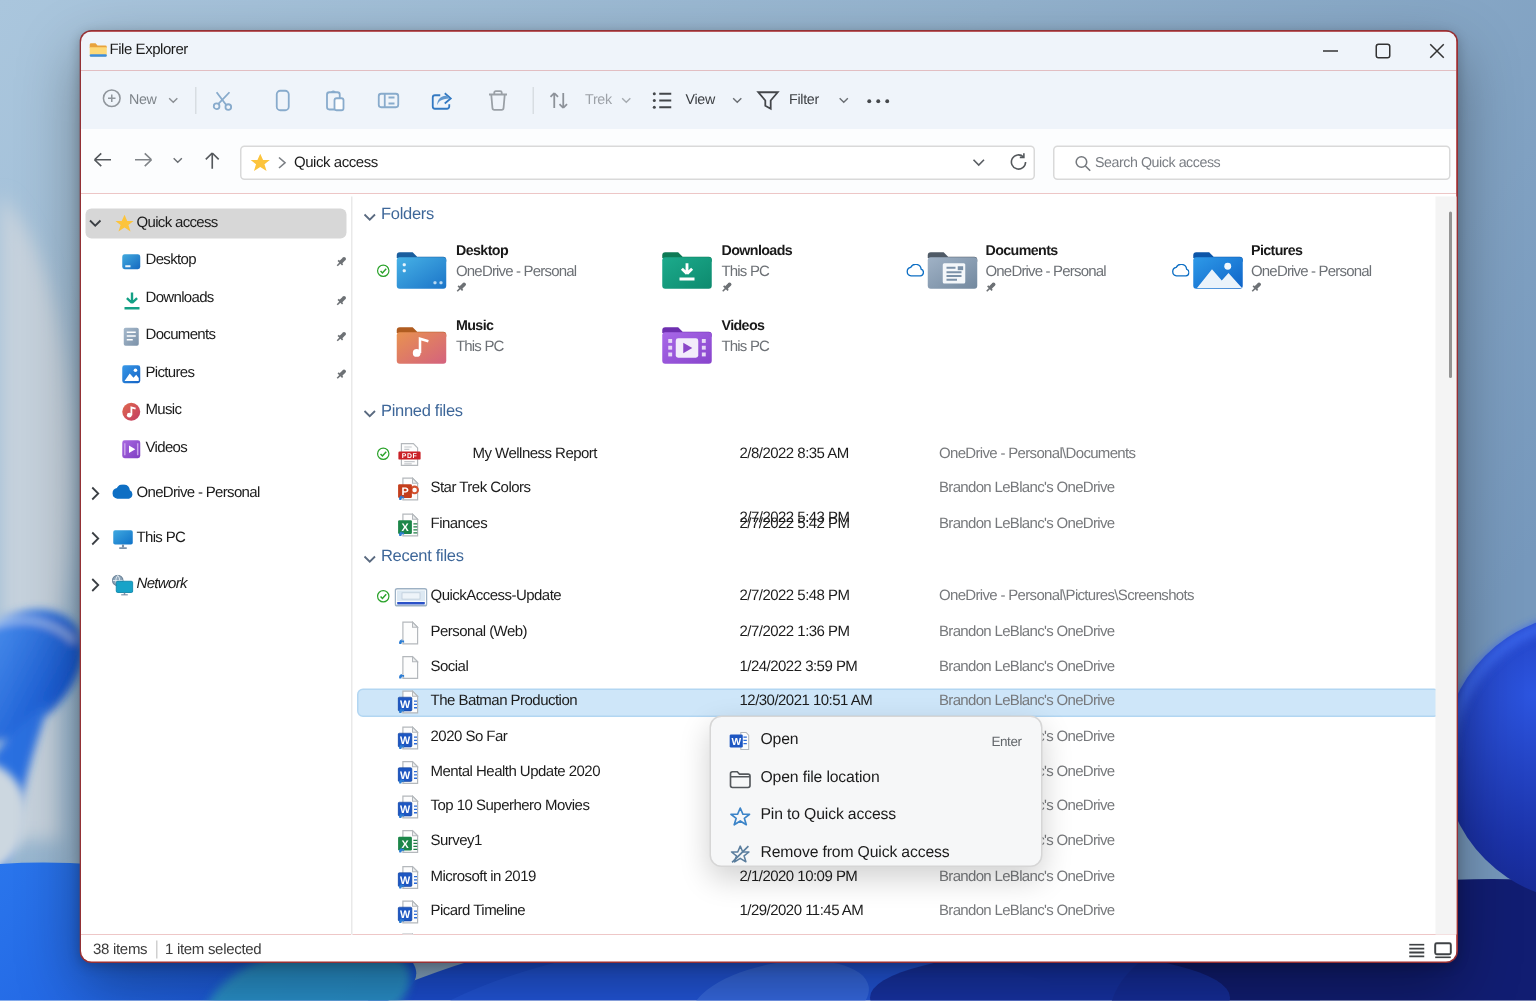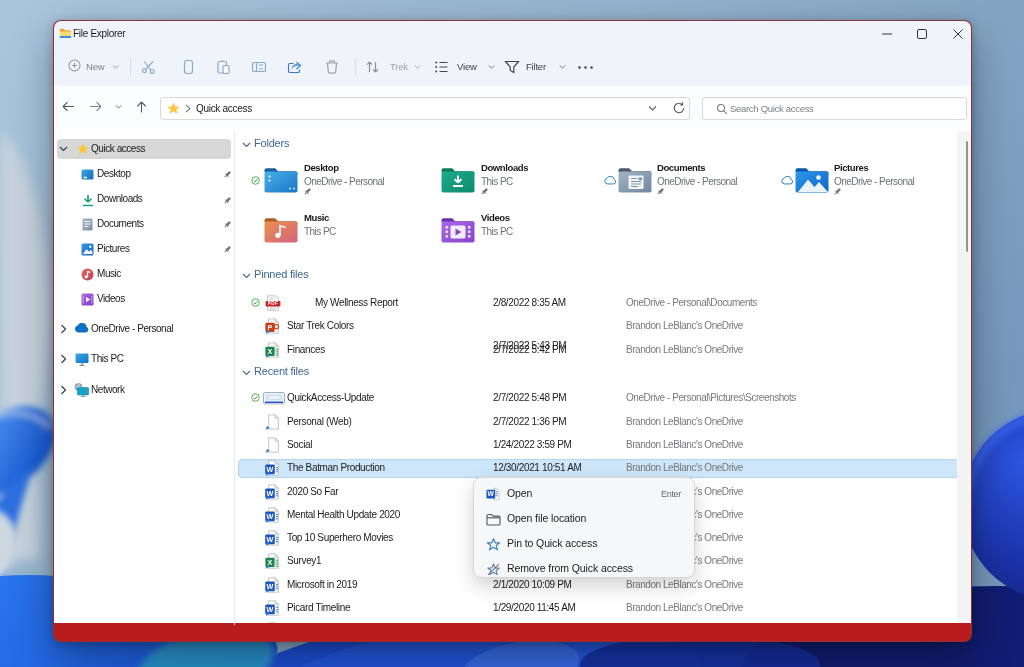--- a/index.html
+++ b/index.html
@@ -335,21 +335,21 @@
         <path d="M1.5,1 L5.5,5 L1.5,9" fill="none" stroke="#3b3f44" stroke-width="1.2"></path>
       </svg>
   <svg class="abs" style="left:20px;top:254px" width="15" height="14" viewBox="0 0 15 14">
         <circle cx="4.5" cy="4" r="3.5" fill="#8fa6ba"></circle>
         <circle cx="4.5" cy="4" r="3.5" fill="none" stroke="#6d8499" stroke-width="0.7"></circle>
         <path d="M1.2,4 h6.6 M4.5,0.6 a5.5,5.5 0 0 1 0,6.8 M4.5,0.6 a5.5,5.5 0 0 0 0,6.8" stroke="#e6eef4" stroke-width="0.6" fill="none"></path>
         <rect x="3.5" y="4.5" width="11" height="7.5" rx="1" fill="#17a3c8"></rect>
         <rect x="3.5" y="4.5" width="11" height="7.5" rx="1" fill="none" stroke="#0e86aa" stroke-width="0.6"></rect>
         <path d="M9,12.2 v1.3 M6.8,13.6 h4.4" stroke="#7b91a8" stroke-width="1"></path>
       </svg>
-  <div class="t si" style="left:37px;top:255px;">Network</div>
+  <div class="t si" style="left:37px;top:255px;font-style:italic;">Network</div>
 
   <svg class="abs" style="left:188px;top:12px" width="9" height="8" viewBox="0 0 9 8">
         <path d="M1,2 L4.5,5.5 L8,2" fill="none" stroke="#5a6a80" stroke-width="1.2"></path>
       </svg>
 <div class="t hdr" style="left:200px;top:8px;">Folders</div>
 <svg class="abs" style="left:197px;top:47px" width="9" height="9" viewBox="0 0 10 10">
         <circle cx="5" cy="5" r="4.2" fill="#fff" stroke="#2ba32b" stroke-width="0.9"></circle>
         <path d="M3,5.2 L4.4,6.6 L7.2,3.6" fill="none" stroke="#2ba32b" stroke-width="1.1"></path>
       </svg>
 <svg class="abs" style="left:210px;top:37px" width="34" height="27" viewBox="0 0 34 27">
@@ -645,20 +645,32 @@
 <svg class="abs" style="left:211px;top:493px" width="16" height="16" viewBox="0 0 16 16">
         <path d="M3.6,0.8 h6.4 l3.4,3.4 V15.2 H3.6 Z" fill="#fdfdfd" stroke="#b4b8bc" stroke-width="0.8"></path>
         <path d="M10,0.8 V4.2 H13.4 Z" fill="#eceeef" stroke="#b4b8bc" stroke-width="0.7"></path>
         <path d="M1.2,15.4 a2.4,2.4 0 0 1 2.2,-3.3 l-0.8,0.9 1.8,0 0,1.8 -0.8,-0.9 a1.5,1.5 0 0 0 -1,1.5 Z" fill="#2a7cd4"></path>
       </svg>
 
   </div>
   <div class="vline"></div>
   <div class="scrolltrack"></div>
   <div class="scrollthumb"></div>
+  <div class="status">
+    <div class="t" style="left:8px;top:5px;">38 items</div>
+    <div class="abs" style="left:50px;top:4px;width:1px;height:12px;background:#d0d0d0;"></div>
+    <div class="t" style="left:56px;top:5px;">1 item selected</div>
+    <svg class="abs" style="left:885px;top:6px" width="11" height="10" viewBox="0 0 11 10">
+        <path d="M0.5,0.8 h10 M0.5,3.4 h10 M0.5,6 h10 M0.5,8.6 h10" stroke="#3f4245" stroke-width="1.2"></path>
+      </svg>
+    <svg class="abs" style="left:902px;top:5px" width="12" height="11" viewBox="0 0 12 11">
+        <rect x="0.8" y="0.8" width="10.4" height="7.4" rx="1" fill="none" stroke="#3f4245" stroke-width="1.3"></rect>
+        <path d="M0.8,10.2 h10.4" stroke="#3f4245" stroke-width="1.2"></path>
+      </svg>
+  </div>
   <div class="menu">
   <svg class="abs" style="left:12px;top:9px" width="14" height="14" viewBox="0 0 16 16">
         <path d="M9,1.5 h4 l2,2 V14.5 H9 Z" fill="#fdfdfd" stroke="#b4b8bc" stroke-width="0.8"></path>
         <path d="M11,5 h2.6 M11,7.5 h2.6 M11,10 h2.6" stroke="#2b6bd8" stroke-width="0.9"></path>
         <rect x="0.5" y="3" width="10" height="10" rx="1" fill="#1e57c2"></rect>
         <text x="5.5" y="10.8" font-size="7.8" font-weight="bold" fill="#fff" text-anchor="middle" font-family="Liberation Sans,sans-serif">W</text>
       </svg>
   <div class="mi" style="top:9px;">Open</div>
   <div class="t" style="left:187px;top:11px;font-size:9px;letter-spacing:-0.3px;color:#63676b;">Enter</div>
   <svg class="abs" style="left:12px;top:35px" width="15" height="13" viewBox="0 0 15 13">

